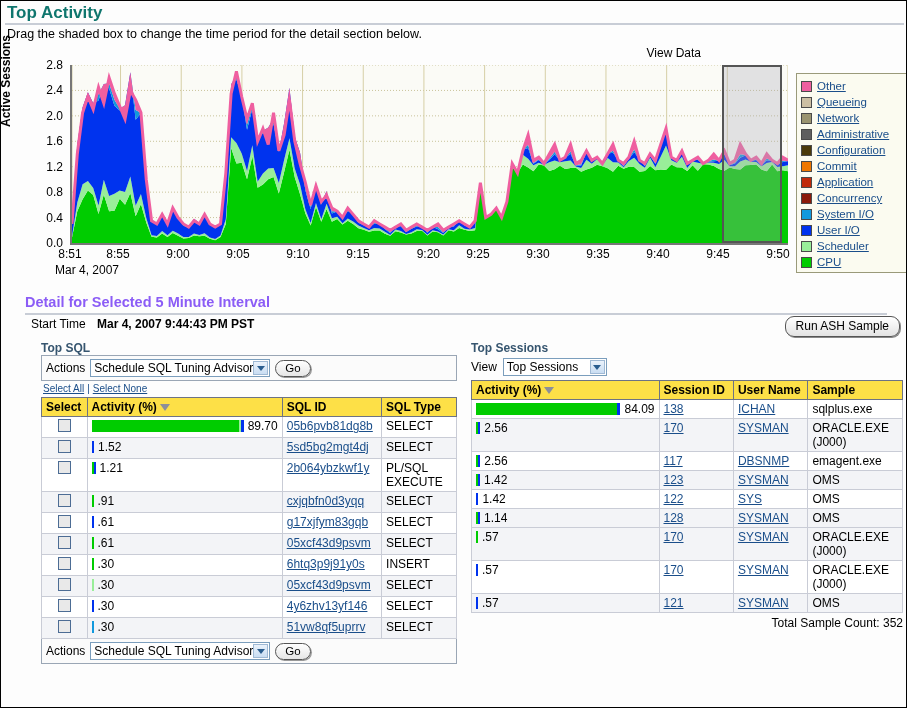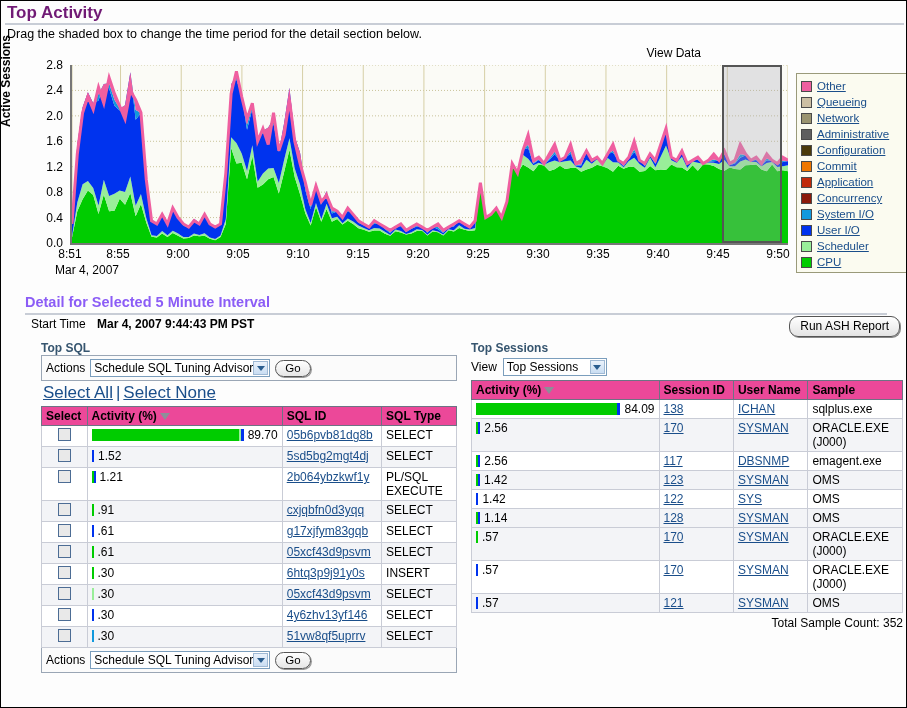--- a/index.html
+++ b/index.html
@@ -18,21 +18,21 @@
     border: 1px solid #000;
     box-sizing: border-box;
   }
 
   
   .page-title {
     position: absolute;
     left: 6px; top: 2px;
     font-size: 17px;
     font-weight: bold;
-    color: #701a75;
+    color: #0f766e;
     letter-spacing: 0px;
   }
   .title-rule {
     position: absolute;
     left: 4px; top: 22px;
     width: 899px; height: 2px;
     background: #c8cdd6;
   }
   .instruction {
     position: absolute;
@@ -257,37 +257,37 @@
     font-size: 11.5px;
     padding: 1px 9px 2px 9px;
     border: 1px solid #555;
     border-radius: 9px;
     background: linear-gradient(#ffffff,#e6e6e6);
     box-shadow: 1px 1px 0 #999;
     cursor: pointer;
   }
   .selectlinks {
     padding: 2px 2px 3px 2px;
-    font-size: 17px;
+    font-size: 10px;
   }
   .selectlinks a {
     color: #1a4e8a;
     text-decoration: underline;
     cursor: pointer;
   }
   .sep { color: #1a4e8a; padding: 0 3px; }
 
   table.grid {
     border-collapse: collapse;
     width: 100%;
     font-size: 12px;
     background: #fff;
   }
   table.grid th {
-    background: #ec4899;
+    background: #fde047;
     border: 1px solid #6d7384;
     font-size: 12px;
     font-weight: bold;
     color: #000;
     text-align: left;
     padding: 2px 4px;
     white-space: nowrap;
   }
   table.grid td {
     border: 1px solid #c9ccd6;
@@ -357,21 +357,21 @@
         <div class="ytick" style="top: 20.4286px;">2.4</div>
         <div class="ytick" style="top: -5px;">2.8</div>
       </div>
     <div id="xticks">
         <div class="xtick" style="left: 41px;">8:51</div>
         <div class="xtick" style="left: 89px;">8:55</div>
         <div class="xtick" style="left: 149px;">9:00</div>
         <div class="xtick" style="left: 209px;">9:05</div>
         <div class="xtick" style="left: 269px;">9:10</div>
         <div class="xtick" style="left: 329px;">9:15</div>
-        <div class="xtick" style="left: 389px;">9:20</div>
+        <div class="xtick" style="left: 389px; text-align: right;">9:20</div>
         <div class="xtick" style="left: 449px;">9:25</div>
         <div class="xtick" style="left: 509px;">9:30</div>
         <div class="xtick" style="left: 569px;">9:35</div>
         <div class="xtick" style="left: 629px;">9:40</div>
         <div class="xtick" style="left: 689px;">9:45</div>
         <div class="xtick" style="left: 749px;">9:50</div>
       </div>
     <div class="xdate">Mar 4, 2007</div>
 
     <div id="plot">
@@ -457,21 +457,21 @@
           <span class="legend-swatch" style="background: rgb(0, 204, 0);"></span>
           <span class="legend-text">CPU</span>
         </div>
       </div>
   </div>
 
   <div class="section-title">Detail for Selected 5 Minute Interval</div>
   <div class="section-rule"></div>
   <div class="starttime-label">Start Time</div>
   <div class="starttime-value">Mar 4, 2007 9:44:43 PM PST</div>
-  <div class="btn" id="run-ash">Run ASH Report</div>
+  <div class="btn" id="run-ash">Run ASH Sample</div>
 
   <div id="topsql-panel">
     <div class="panel-title">Top SQL</div>
     <div class="actions-bar">
       <span class="actions-label">Actions</span>
       <span class="sel-box" style="width:180px">
         <span>Schedule SQL Tuning Advisor</span>
         <span class="arrow"></span>
       </span>
       <span class="go-btn">Go</span>

